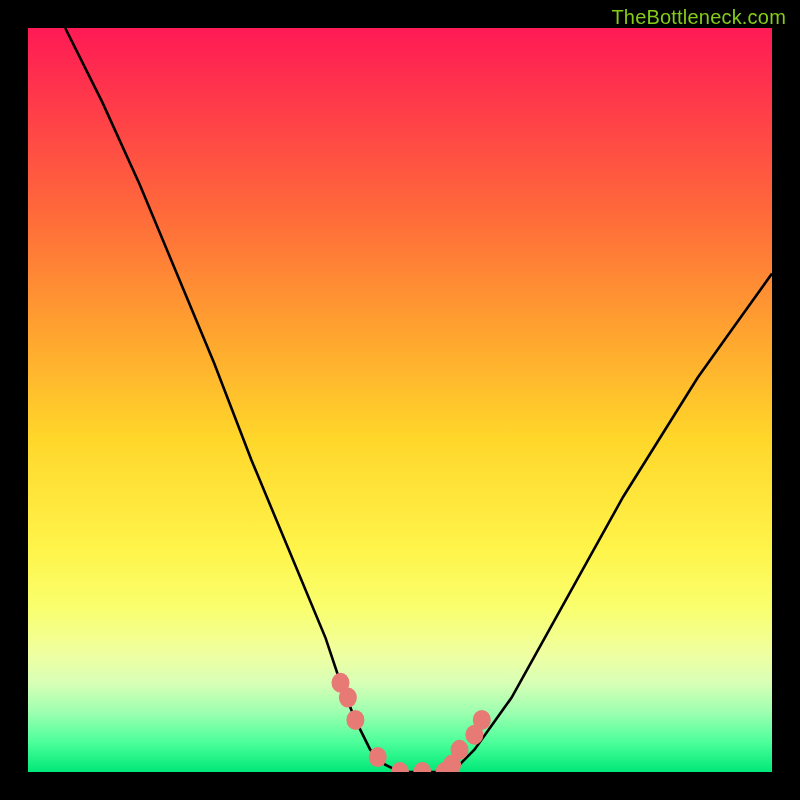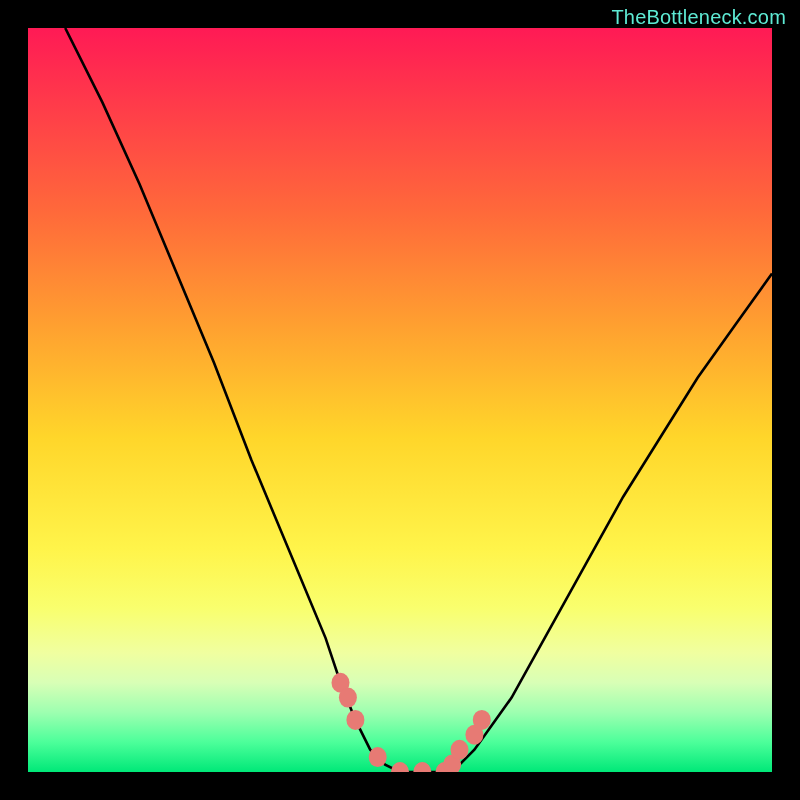--- a/index.html
+++ b/index.html
@@ -35,21 +35,21 @@
       #d8ffb6 88%,
       #9dffb0 92%,
       #4cff9a 96%,
       #00e878 100%
     );
   }
   .watermark {
     position: absolute;
     top: 6px;
     right: 14px;
-    color: #5eead4;
+    color: #84cc16;
     font-size: 20px;
     letter-spacing: 0.2px;
     user-select: none;
   }
   svg.curve {
     position: absolute;
     left: 0;
     top: 0;
     width: 744px;
     height: 744px;

